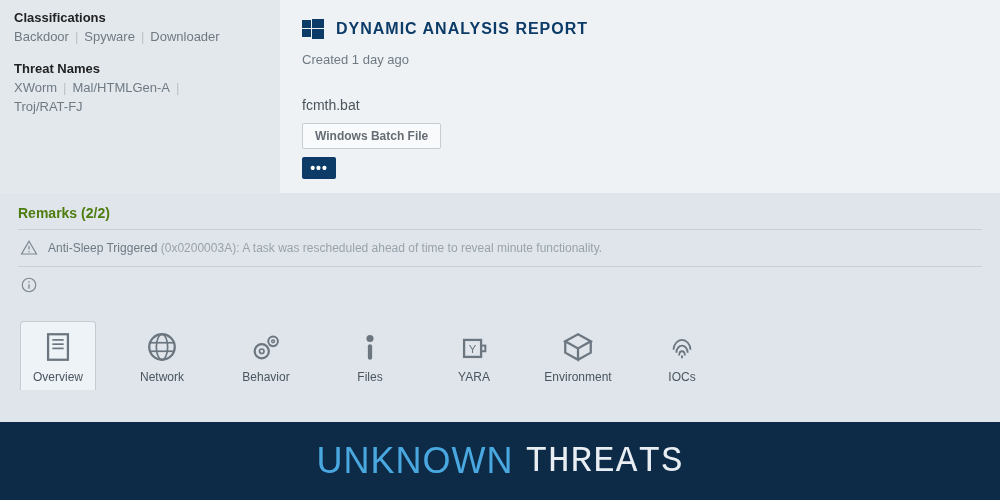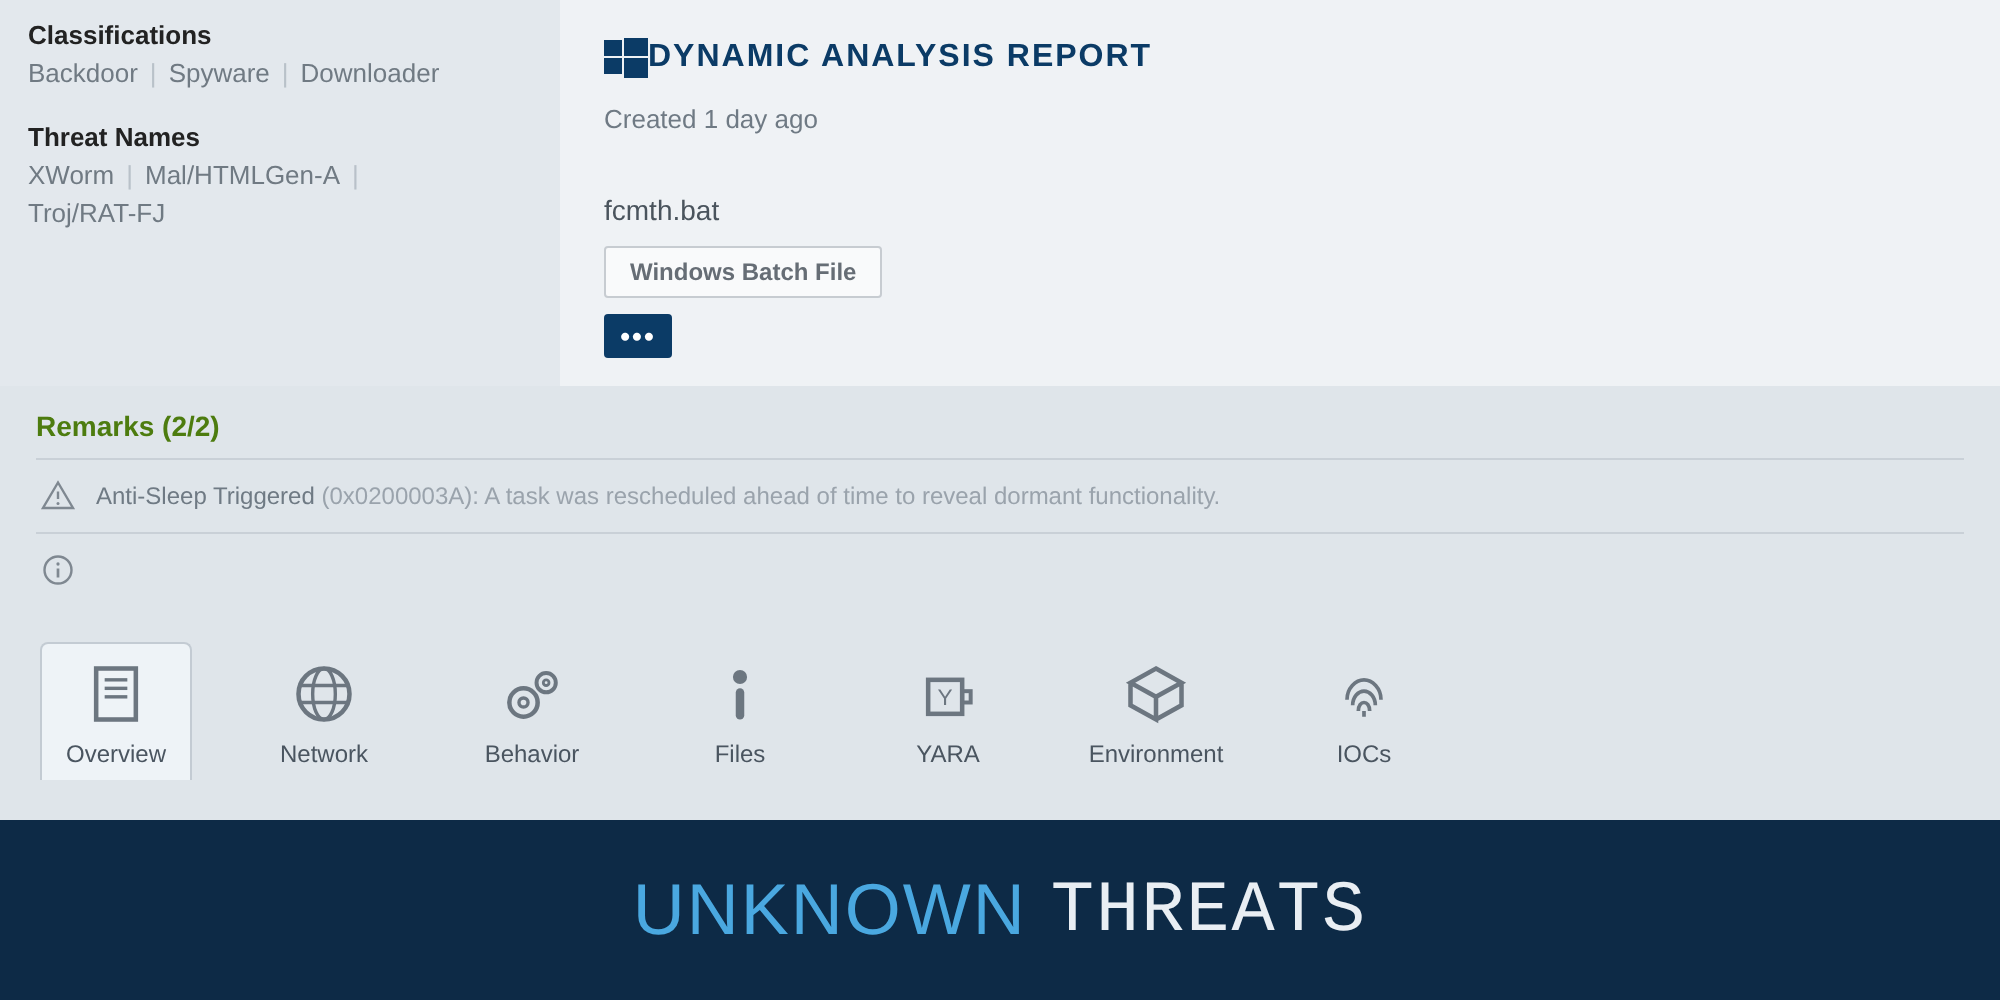--- a/index.html
+++ b/index.html
@@ -23,21 +23,21 @@
     letter-spacing: 1px;
     font-size: 20px;
     text-align: center;
     padding: 10px 0 11px;
   }
   .verdict-body { padding: 10px 14px 14px; font-size: 13px; }
   .vb-label { color: #222; font-weight: 600; margin-bottom: 2px; }
   .vb-values { color: #707a83; margin-bottom: 14px; line-height: 1.5; }
   .vb-sep { color: #b9c1c9; margin: 0 6px; }
   .report-panel { flex: 1; background: #eff2f5; padding: 18px 22px 14px; }
-  .report-title-row { display: flex; align-items: center; margin-bottom: 12px; }
+  .report-title-row { display: flex; align-items: center; gap: 12px; margin-bottom: 12px; }
   .win-icon { display:inline-flex; }
   .report-title { color: #0b3b66; font-weight: 700; letter-spacing: 1px; font-size: 16px; }
   .created { color: #6f7a84; font-size: 13px; margin-bottom: 30px; }
   .filename { color: #4a545d; font-size: 14px; margin-bottom: 10px; }
   .filetype-badge {
     display: inline-block;
     border: 1px solid #c7ccd1;
     background: #f9fafb;
     color: #666d75;
     font-size: 12px;
@@ -82,21 +82,21 @@
     color: #4a5560;
     cursor: pointer;
     border-radius: 4px 4px 0 0;
     padding: 8px 4px 6px;
   }
   .tab.active { background: #eef3f7; border: 1px solid #c3cbd3; border-bottom: none; }
   .tab-label { font-size: 12px; margin-top: 6px; color: #4a5560; }
   .tab svg { display:block; }
   .footer {
     position: absolute; left:0; right:0; bottom:0;
-    height: 90px;
+    height: 78px;
     background: #0d2a46;
     display:flex; align-items:center; justify-content:center;
     gap: 12px;
   }
   .footer .w1 { color: #4aa8e0; font-weight: 300; font-size: 36px; letter-spacing: 1px; }
   .footer .w2 { color: #e9eef3; font-weight: 300; font-size: 36px; letter-spacing: 1px; font-family: Liberation Mono, monospace; }
 </style>
 </head>
 <body>
 
@@ -140,21 +140,21 @@
     <span class="tri-icon">
       <svg width="18" height="18" viewBox="0 0 24 24">
           <path fill="none" stroke="#7f8891" stroke-width="1.6" d="M12 3 L22 20 H2 Z"></path>
           <line x1="12" y1="9" x2="12" y2="14" stroke="#7f8891" stroke-width="1.6"></line>
           <circle cx="12" cy="17" r="1" fill="#7f8891"></circle>
         </svg>
     </span>
     <span>
       <span class="remark-title">Anti-Sleep Triggered</span>
       <span class="remark-code">(0x0200003A):</span>
-      <span class="remark-text">A task was rescheduled ahead of time to reveal dormant functionality.</span>
+      <span class="remark-text">A task was rescheduled ahead of time to reveal minute functionality.</span>
     </span>
   </div>
 
   <div class="remark-row">
     <span class="info-icon">
       <svg width="18" height="18" viewBox="0 0 24 24">
           <circle cx="12" cy="12" r="9" fill="none" stroke="#7f8891" stroke-width="1.6"></circle>
           <circle cx="12" cy="8" r="1.1" fill="#7f8891"></circle>
           <line x1="12" y1="11" x2="12" y2="17" stroke="#7f8891" stroke-width="1.8"></line>
         </svg>

